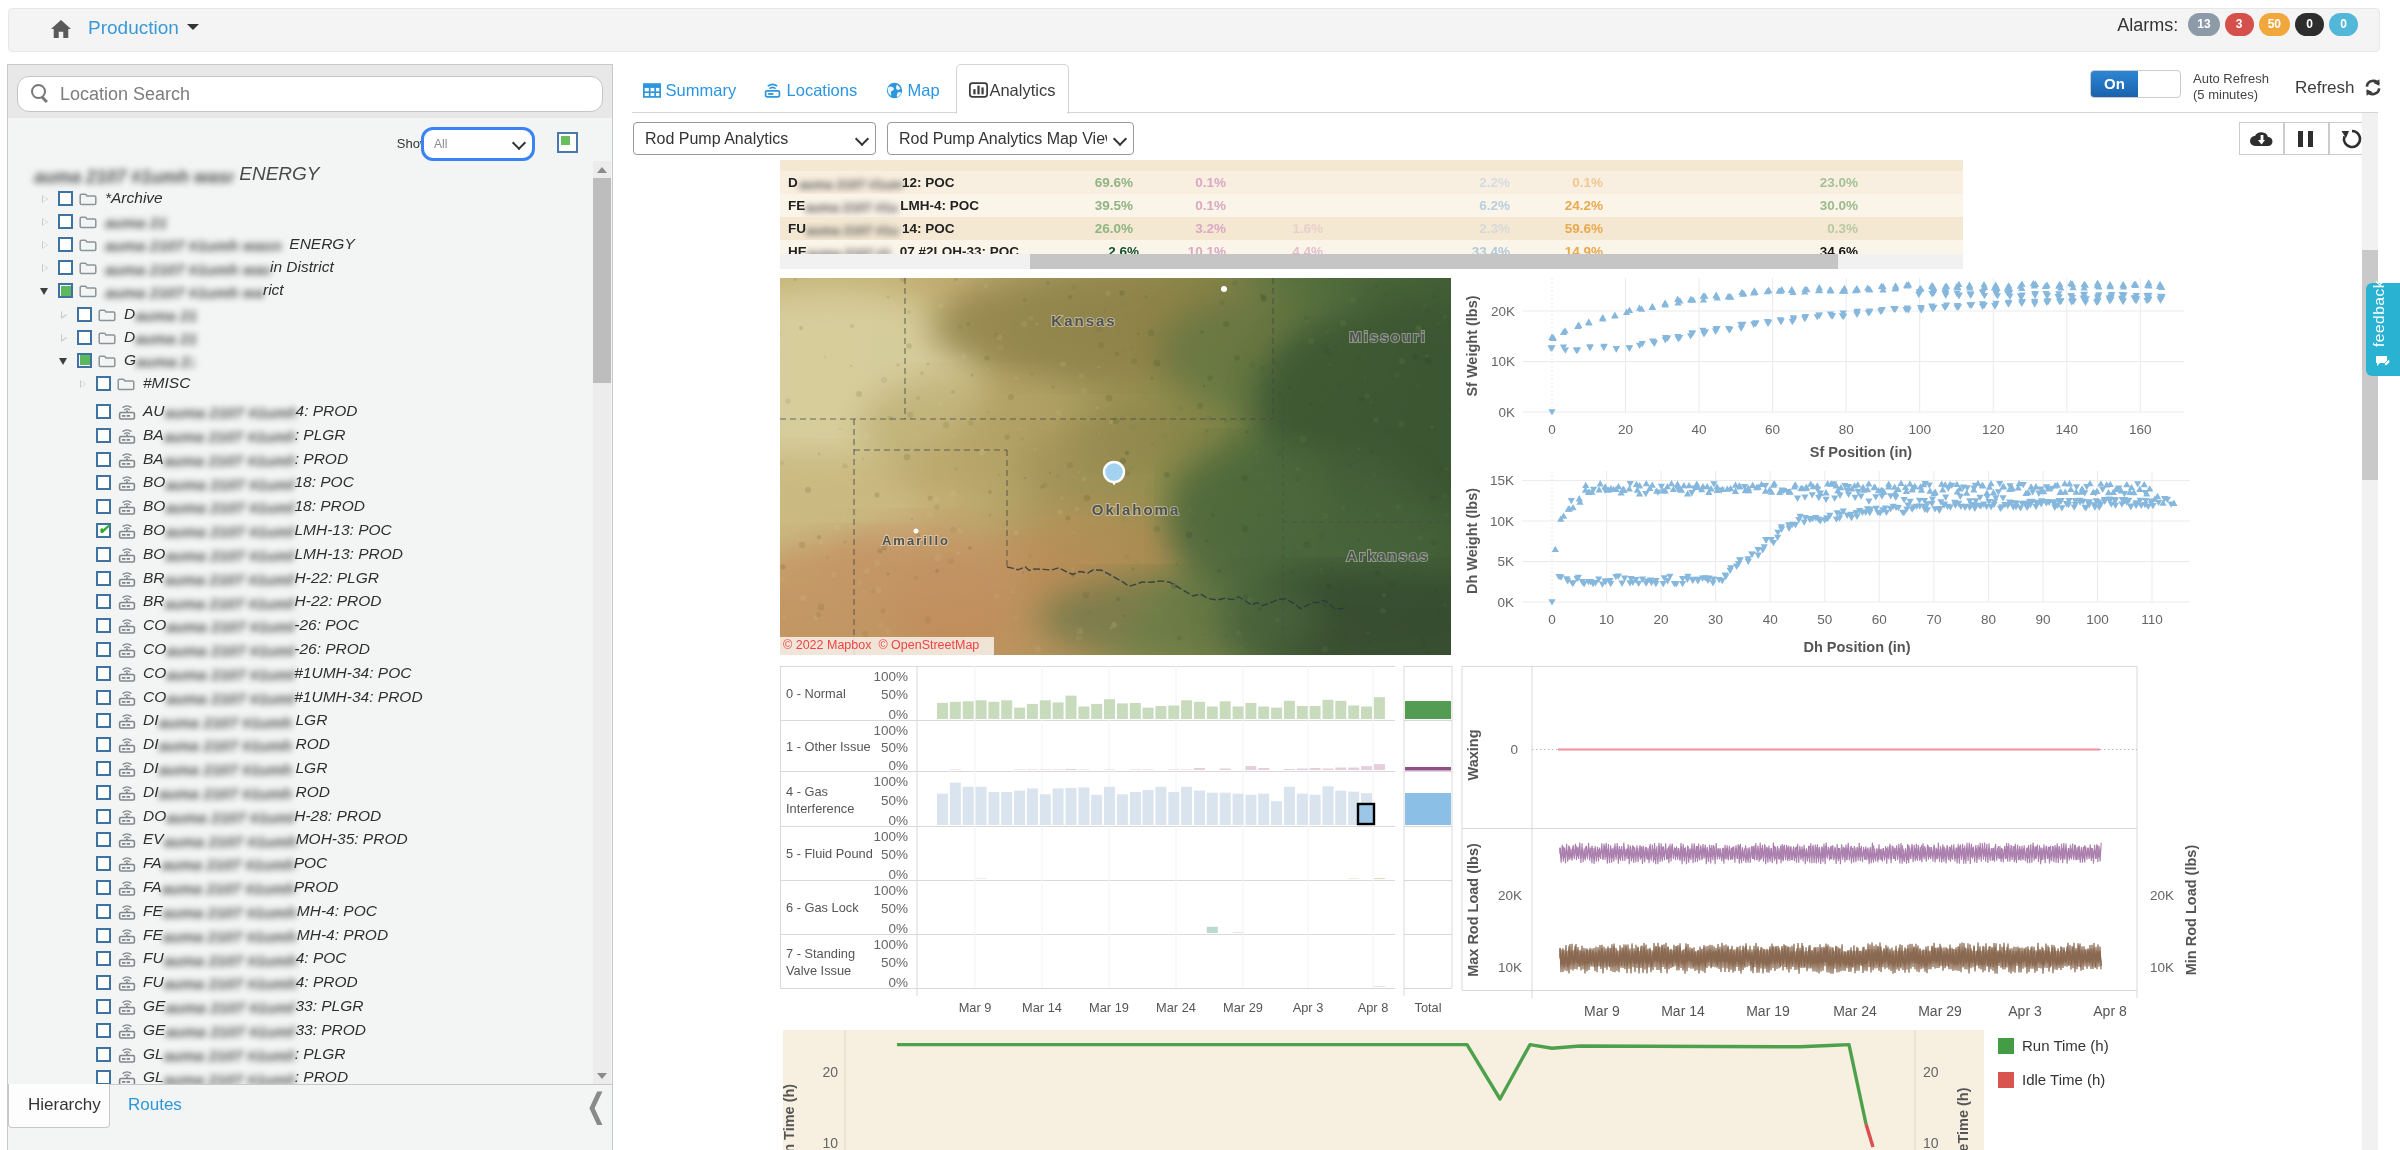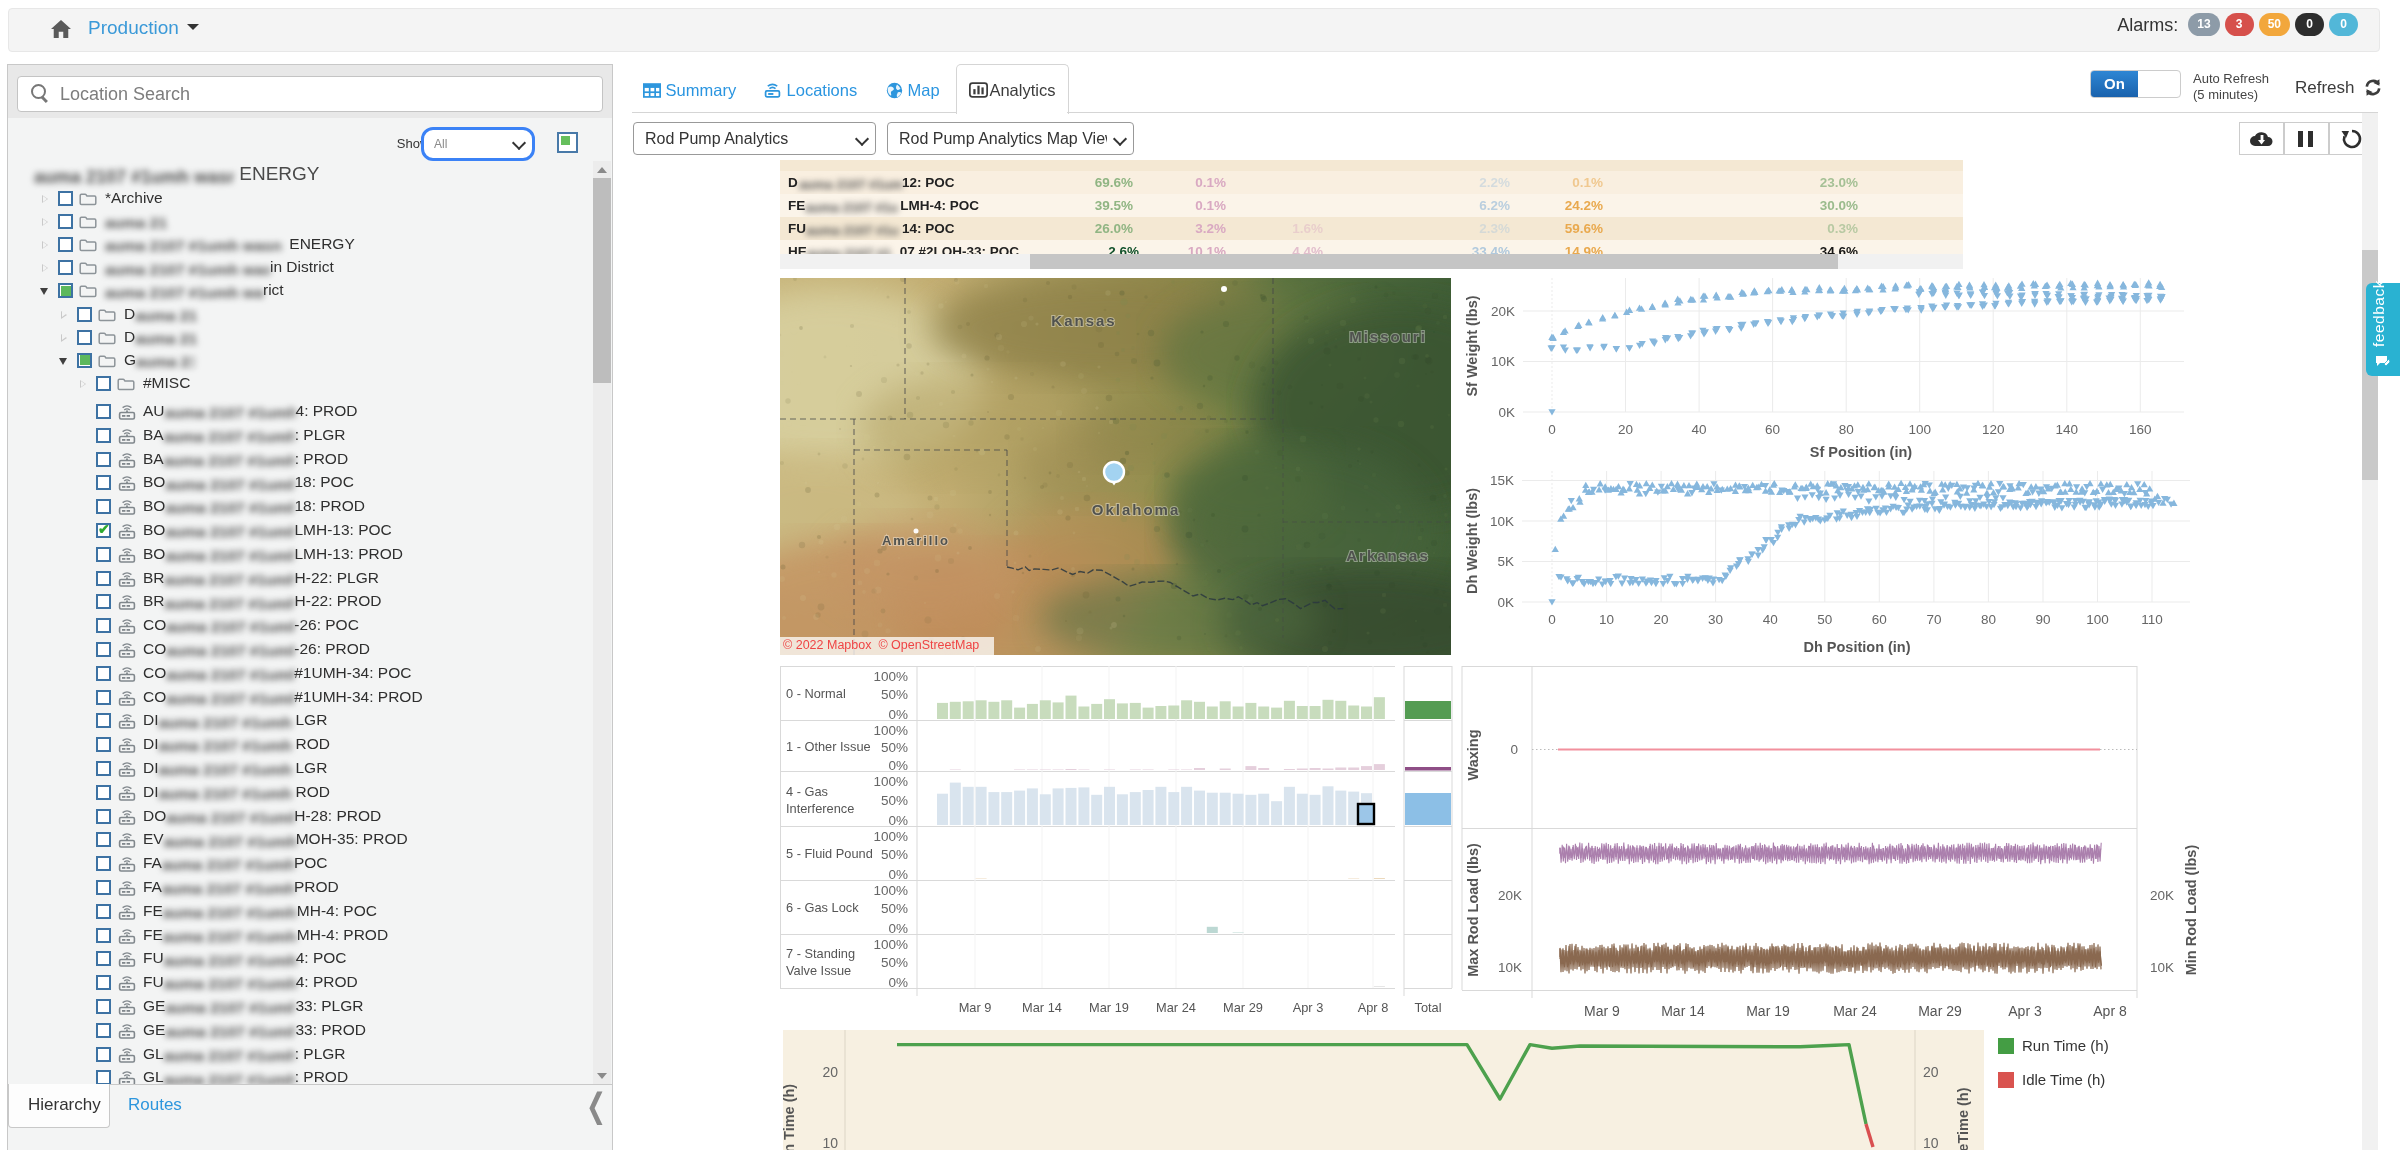--- a/index.html
+++ b/index.html
@@ -12,32 +12,32 @@
  border:1px solid #e7e7e7;border-radius:4px;}
 #prod{left:48px;top:17px;font-size:19px;color:#3a99d8;}
 .caret{display:inline-block;width:0;height:0;border-left:6px solid transparent;
  border-right:6px solid transparent;border-top:6px solid #333;vertical-align:middle;margin-left:8px;margin-bottom:3px;}
 #alarms{right:42px;top:15px;font-size:18px;color:#333;}
 .badge{display:inline-block;border-radius:13px;color:#fff;font-size:12px;font-weight:bold;
  text-align:center;padding:4px 9px 5px;margin-left:5px;vertical-align:middle;margin-top:-4px;min-width:11px;}
 
 #side{left:7px;top:64px;width:604px;height:1086px;background:#f3f4f4;border:1px solid #c8c8c8;border-bottom:none;}
 #searchwrap{left:0;top:0;width:604px;height:53px;background:#e8e8e8;}
-#search{left:9px;top:11px;width:586px;height:36px;background:#fff;border:1px solid #c4c4c4;border-radius:4px;box-sizing:border-box;}
+#search{left:9px;top:11px;width:586px;height:36px;background:#fff;border:1px solid #c4c4c4;border-radius:12px;box-sizing:border-box;}
 #search span{color:#7d7d7d;font-size:18px;position:absolute;left:42px;top:7px;}
 .mag{position:absolute;left:13px;top:7px;width:11px;height:11px;border:2.2px solid #777;border-radius:50%;}
 .mag:after{content:"";position:absolute;left:10px;top:10px;width:7px;height:2.6px;background:#777;transform:rotate(45deg);transform-origin:0 0;}
 #showrow{left:0;top:62px;width:595px;height:34px;}
 #showlab{right:170px;top:9px;font-size:13px;color:#333;}
 #showsel{right:68px;top:0px;width:108px;height:28px;background:#fff;border:3px solid #3b82f6;border-radius:12px;}
 #showsel b{position:absolute;left:10px;top:7px;font-size:12px;color:#8a8a8a;font-weight:normal;}
 #greenchk{right:25px;top:5px;width:17px;height:17px;border:2px solid #4879a8;background:#fff;}
 #greenchk i{position:absolute;left:2px;top:2px;width:9px;height:9px;background:#66bf5c;}
 
-#tree{left:0;top:96px;width:592px;height:988px;overflow:hidden;font-size:15.5px;color:#2f2f2f;}
+#tree{left:0;top:96px;width:592px;height:988px;overflow:hidden;font-size:15.5px;color:#2f2f2f;font-style:italic;}
 .trow{position:absolute;left:0;height:23px;white-space:nowrap;}
 .exp{position:absolute;top:7px;width:0;height:0;}
 .expc{width:0;height:0;border-top:4.5px solid transparent;border-bottom:4.5px solid transparent;border-left:6px solid #c9c9c9;}
 .expc:after{content:"";position:absolute;left:-5.2px;top:-3.2px;width:0;height:0;border-top:3.2px solid transparent;border-bottom:3.2px solid transparent;border-left:4.2px solid #f3f4f4;}
 .expo{border-top:7px solid #3f3f3f;border-left:4px solid transparent;border-right:4px solid transparent;top:8px;}
 .cb{position:absolute;top:3px;width:11px;height:11px;border:2px solid #3d72a3;background:#fff;}
 .cb i{position:absolute;left:0.5px;top:0.5px;width:10px;height:10px;background:#5cb85c;}
 .cb b{position:absolute;left:0px;top:-4px;color:#2faa2f;font-size:14px;font-weight:bold;}
 .lbl{position:absolute;top:1px;}
 

